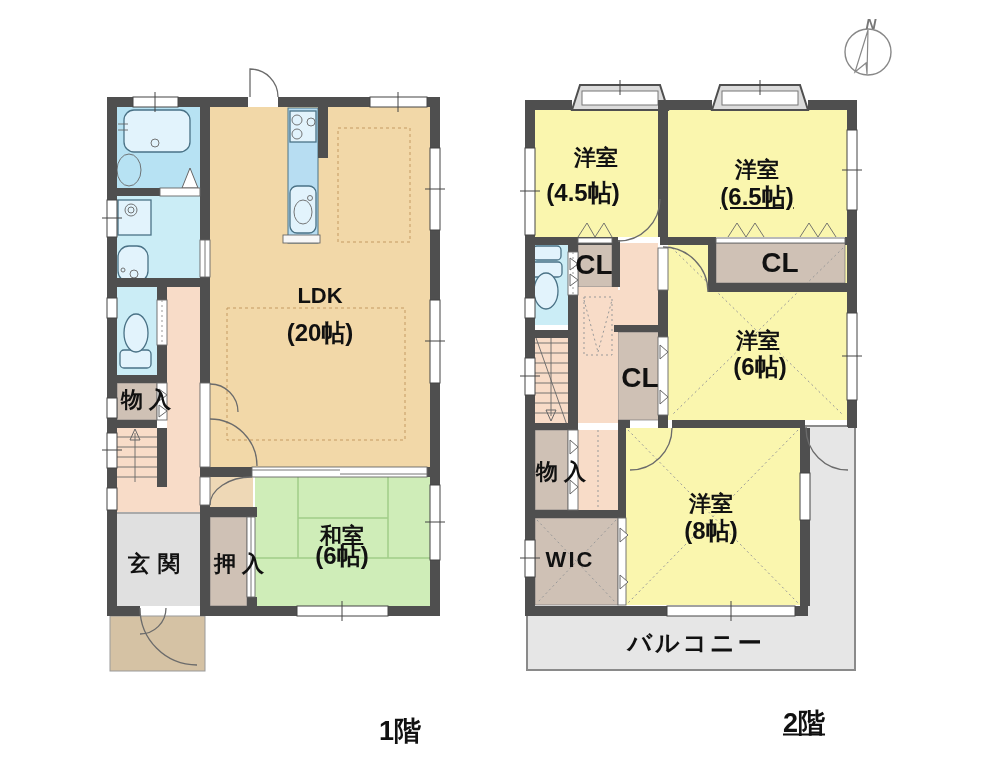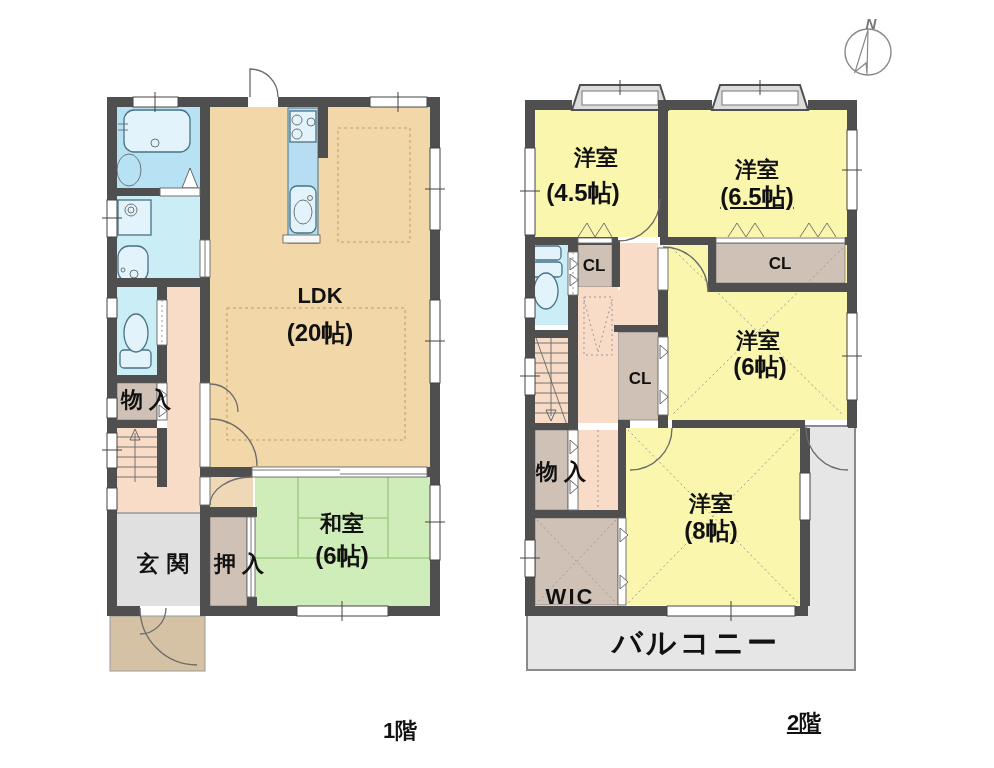--- a/index.html
+++ b/index.html
@@ -1,24 +1,24 @@
 <!DOCTYPE html>
 <html><head>
 <meta charset="utf-8">
 <style>
   html,body{margin:0;padding:0;background:#fff;}
   .canvas{position:relative;width:994px;height:768px;background:#ffffff;overflow:hidden;
           font-family:"Liberation Sans","DejaVu Sans",sans-serif;}
   .plan-svg{position:absolute;left:0;top:0;}
   .lbl{position:absolute;transform:translate(-50%,-50%);font-weight:bold;color:#111;
        white-space:nowrap;line-height:1;text-align:center;}
-  .f26{font-size:22px;} .f24{font-size:24px;} .f25{font-size:17px;}
-  .f22{font-size:30px;} .f21{font-size:22px;text-align:right;}
-  .ls8{letter-spacing:8px;margin-left:9px;} .ls6{letter-spacing:6px;margin-left:14px;}
-  .ls3{letter-spacing:3px;} .ls2{letter-spacing:2px;margin-top:37px;}
+  .f26{font-size:22px;} .f24{font-size:24px;} .f25{font-size:28px;}
+  .f22{font-size:24px;} .f21{font-size:27px;text-align:right;}
+  .ls8{letter-spacing:8px;margin-left:0;} .ls6{letter-spacing:6px;margin-left:14px;}
+  .ls3{letter-spacing:3px;} .ls2{letter-spacing:2px;}
   .north{font-size:15px;font-style:italic;color:#777;font-weight:bold;}
   
   .wall{fill:#4F4F4F;}
   .win{fill:#ffffff;stroke:#444;stroke-width:1;}
   .slide{fill:#ffffff;stroke:#666;stroke-width:0.9;}
   .fix{fill:#E2F3FC;stroke:#4A7286;stroke-width:1.3;}
   .arc{fill:none;stroke:#6b6b6b;stroke-width:1.3;}
   .dash{fill:none;stroke:#C49A62;stroke-width:1;stroke-dasharray:3,3;}
   .dot{fill:none;stroke:#999;stroke-width:1;stroke-dasharray:2,3;}
   .tat{stroke:#A0CC88;stroke-width:1.5;}
@@ -333,21 +333,21 @@
   </g>
 
   <g>
     <circle cx="868" cy="52" r="23" fill="none" stroke="#888" stroke-width="1.4"></circle>
     <polygon points="868,30 855,72 866,63 867,74" fill="none" stroke="#888" stroke-width="1.2"></polygon>
   </g>
 </svg>
 
 <div class="lbl f26" style="left:320px;top:296px;">LDK</div>
 <div class="lbl f24" style="left:320px;top:333px;">(20帖)</div>
-<div class="lbl f26" style="left:342px;top:524px;text-align:right;">和室</div>
+<div class="lbl f26" style="left:342px;top:536px;text-align:right;">和室</div>
 <div class="lbl f24" style="left:342px;top:556px;">(6帖)</div>
 <div class="lbl f26 ls8" style="left:158px;top:564px;">玄関</div>
 <div class="lbl f26 ls6" style="left:228px;top:564px;">押入</div>
 <div class="lbl f26 ls6" style="left:135px;top:400px;">物入</div>
 <div class="lbl f21" style="left:400px;top:731px;">1階</div>
 
 <div class="lbl f26" style="left:596px;top:158px;">洋室</div>
 <div class="lbl f24" style="left:583px;top:184px;margin-top:9px;">(4.5帖)</div>
 <div class="lbl f26" style="left:757px;top:170px;">洋室</div>
 <div class="lbl f24" style="left:757px;top:197px;text-decoration:underline;">(6.5帖)</div>

